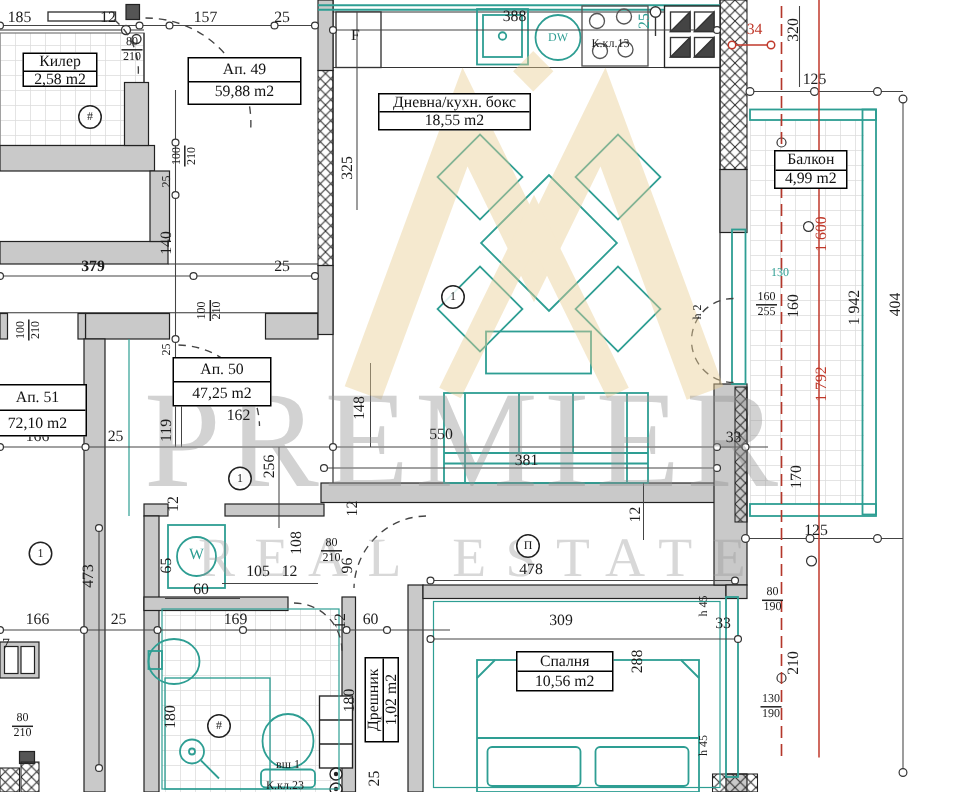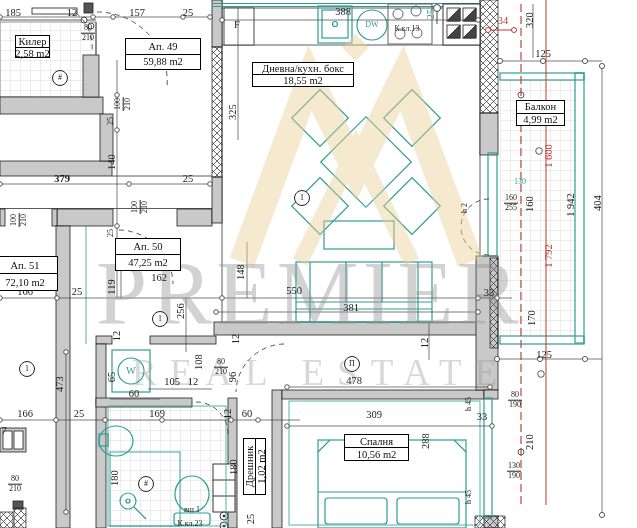--- a/index.html
+++ b/index.html
@@ -406,21 +406,21 @@
       <div class="lbl v red" style="left: 549px; top: 256px;">1 792</div>
       <div class="lbl" style="left: 237px; top: 25px;">F</div>
       <div class="lbl teal small" style="left: 372px; top: 25px;">DW</div>
       <div class="lbl teal" style="left: 131px; top: 371px;">W</div>
       <div class="lbl circled" style="left: 302px; top: 198px;">1</div>
       <div class="lbl circled" style="left: 160px; top: 319px;">1</div>
       <div class="lbl circled" style="left: 27px; top: 369px;">1</div>
       <div class="lbl circled" style="left: 352px; top: 364px;">П</div>
       <div class="lbl circled" style="left: 60px; top: 78px;">#</div>
       <div class="lbl circled" style="left: 146px; top: 484px;">#</div>
-      <div class="room" style="left: 15px; top: 35px; width: 35px; height: 23px;">
+      <div class="room" style="left: 15px; top: 35px; width: 50px; height: 23px;">
         <div class="rname">Килер</div>
         <div class="rarea">2,58 m2</div>
       </div>
       <div class="room" style="left: 125px; top: 38px; width: 76px; height: 32px;">
         <div class="rname">Ап. 49</div>
         <div class="rarea">59,88 m2</div>
       </div>
       <div class="room" style="left: 252px; top: 62px; width: 102px; height: 25px;">
         <div class="rname">Дневна/кухн. бокс</div>
         <div class="rarea">18,55 m2</div>

